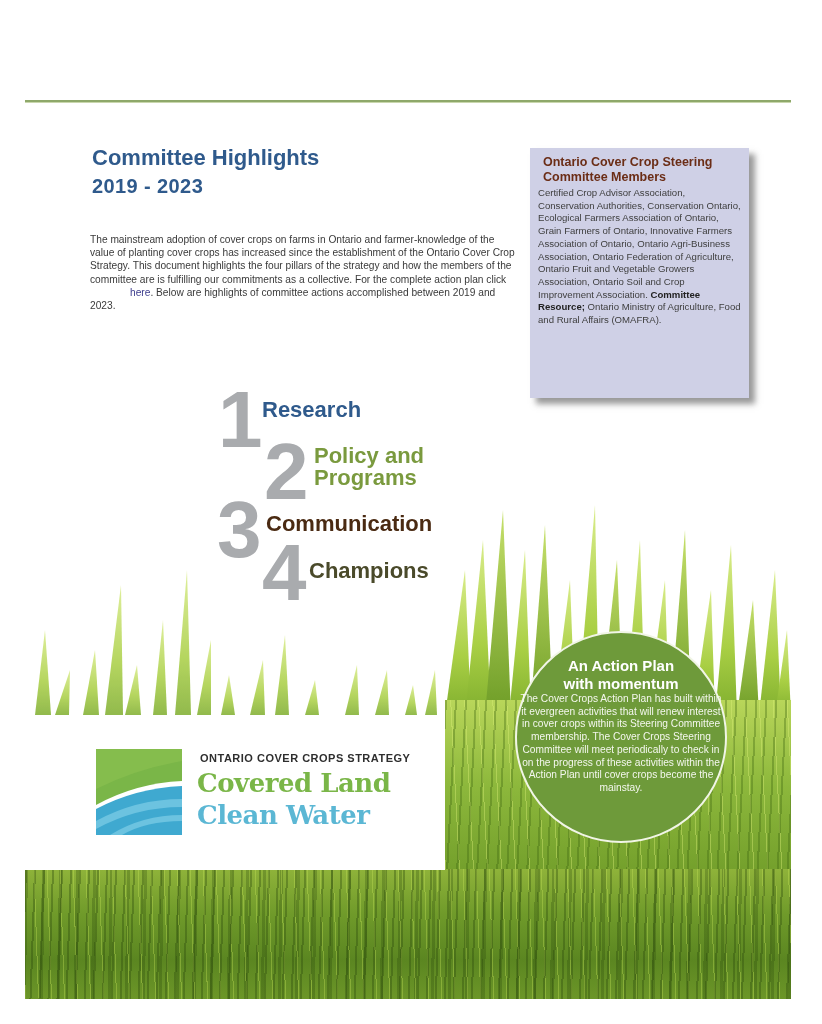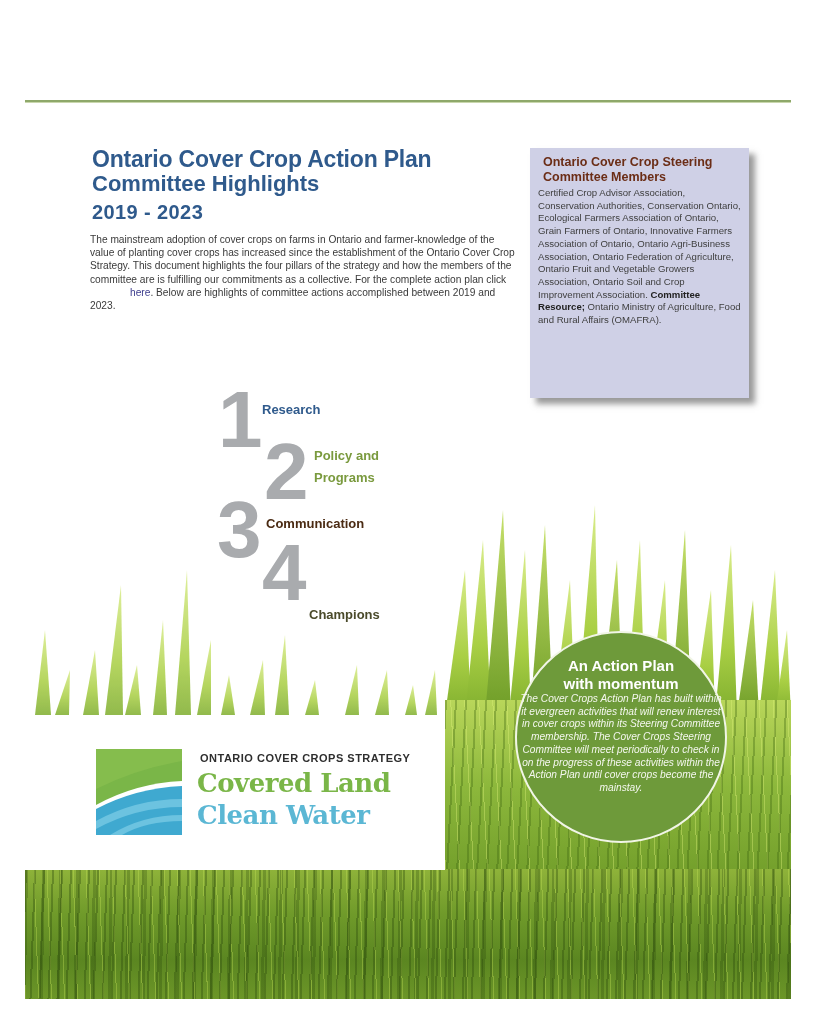--- a/index.html
+++ b/index.html
@@ -33,21 +33,21 @@
   .members-title { font-size: 12.5px; font-weight: bold; color: #6b2d16; line-height: 15px; text-align: left; padding-left: 5px; }
   .members-text { font-size: 9.6px; line-height: 12.7px; color: #3e3e3e; margin-top: 2px; }
   .members-text b { color: #222; }
 
   
   .pillars { position: absolute; left: 0; top: 0; width: 822px; height: 620px; pointer-events: none; }
   .pnum {
     position: absolute; font-family: "Liberation Sans", sans-serif; font-weight: bold;
     color: #a9abae; font-size: 80px; line-height: 80px;
   }
-  .plabel { position: absolute; font-weight: bold; font-size: 13px; line-height: 20px; }
+  .plabel { position: absolute; font-weight: bold; font-size: 22px; line-height: 20px; }
 
   
   .grass-wrap { position: absolute; left: 25px; top: 500px; width: 766px; height: 500px; overflow: hidden; }
   .grass-bottom {
     position: absolute; left: 25px; top: 869px; width: 766px; height: 130px;
     background:
       repeating-linear-gradient(92deg, rgba(40,70,10,0.35) 0 2px, transparent 2px 9px),
       repeating-linear-gradient(88deg, rgba(200,230,90,0.35) 0 1px, transparent 1px 13px),
       repeating-linear-gradient(91deg, rgba(30,60,5,0.25) 0 3px, transparent 3px 17px),
       linear-gradient(180deg, #8fb33a 0%, #6f9a2a 35%, #5b8621 70%, #6c9628 100%);
@@ -67,29 +67,28 @@
   .logo-tag { position: absolute; left: 200px; top: 752px; font-size: 11px; font-weight: bold; color: #2e2e2e; letter-spacing: 0.5px; }
   .logo-l1 { position: absolute; left: 197px; top: 767px; font-family: "DejaVu Serif", serif; font-weight: bold; font-size: 26px; color: #7ab648; line-height: 32px; letter-spacing: -0.5px; }
   .logo-l2 { position: absolute; left: 197px; top: 799px; font-family: "DejaVu Serif", serif; font-weight: bold; font-size: 26px; color: #5bb7d4; line-height: 32px; letter-spacing: -0.5px; }
 
   .circle {
     position: absolute; left: 515px; top: 631px; width: 212px; height: 212px; border-radius: 50%;
     background: #6e9a3a; border: 2px solid #f1f5e6;
     text-align: center; color: #ffffff; padding-top: 24px;
   }
   .circle-title { font-size: 15px; font-weight: bold; line-height: 18px; }
-  .circle-text { font-size: 10.2px; line-height: 12.7px; padding: 0 2px; color: #f4f7ee; font-style: italic; }
+  .circle-text { font-size: 10.2px; line-height: 12.7px; padding: 0 2px; color: #f4f7ee; }
 </style>
 </head>
 <body>
 
 <div class="top-rule"></div>
 
 <div class="title-block">
-  <div class="title-main">Ontario Cover Crop Action Plan</div>
   <div class="title-sub">Committee Highlights</div>
   <div class="title-years">2019 - 2023</div>
 </div>
 
 <p class="intro"><span>The mainstream adoption of cover crops on farms in Ontario and farmer-knowledge of the value of planting cover crops has increased since the establishment of the Ontario Cover Crop Strategy. This document highlights the four pillars of the strategy and how the members of the committee are is fulfilling our commitments as a collective. For the complete action plan click </span><a href="#">here</a><span>. Below are highlights of committee actions accomplished between 2019 and 2023.</span></p>
 
 <div class="members-box">
   <div class="members-title">Ontario Cover Crop Steering Committee Members</div>
   <div class="members-text"><span>Certified Crop Advisor Association, Conservation Authorities, Conservation Ontario, Ecological Farmers Association of Ontario, Grain Farmers of Ontario, Innovative Farmers Association of Ontario, Ontario Agri-Business Association, Ontario Federation of Agriculture, Ontario Fruit and Vegetable Growers Association, Ontario Soil and Crop Improvement Association.</span> <b>Committee Resource;</b><span> Ontario Ministry of Agriculture, Food and Rural Affairs (OMAFRA).</span></div>
 </div>
@@ -168,20 +167,20 @@
   <div class="plabel" style="left:262px; top:400px; color:#2f5a8c;">Research</div>
 
   <div class="pnum" style="left:264px; top:432px;">2</div>
   <div class="plabel" style="left:314px; top:446px; color:#7a9a3e;">Policy and</div>
   <div class="plabel" style="left:314px; top:468px; color:#7a9a3e;">Programs</div>
 
   <div class="pnum" style="left:217px; top:490px;">3</div>
   <div class="plabel" style="left:266px; top:514px; color:#4a2a12;">Communication</div>
 
   <div class="pnum" style="left:262px; top:533px;">4</div>
-  <div class="plabel" style="left:309px; top:561px; color:#4a4a2a;margin-top:44px;">Champions</div>
+  <div class="plabel" style="left:309px; top:561px; color:#4a4a2a;">Champions</div>
 </div>
 
 <div class="circle">
   <div class="circle-title">An Action Plan</div>
   <div class="circle-title">with momentum</div>
   <div class="circle-text">The Cover Crops Action Plan has built within it evergreen activities that will renew interest in cover crops within its Steering Committee membership. The Cover Crops Steering Committee will meet periodically to check in on the progress of these activities within the Action Plan until cover crops become the mainstay.</div>
 </div>
 
 </body></html>

